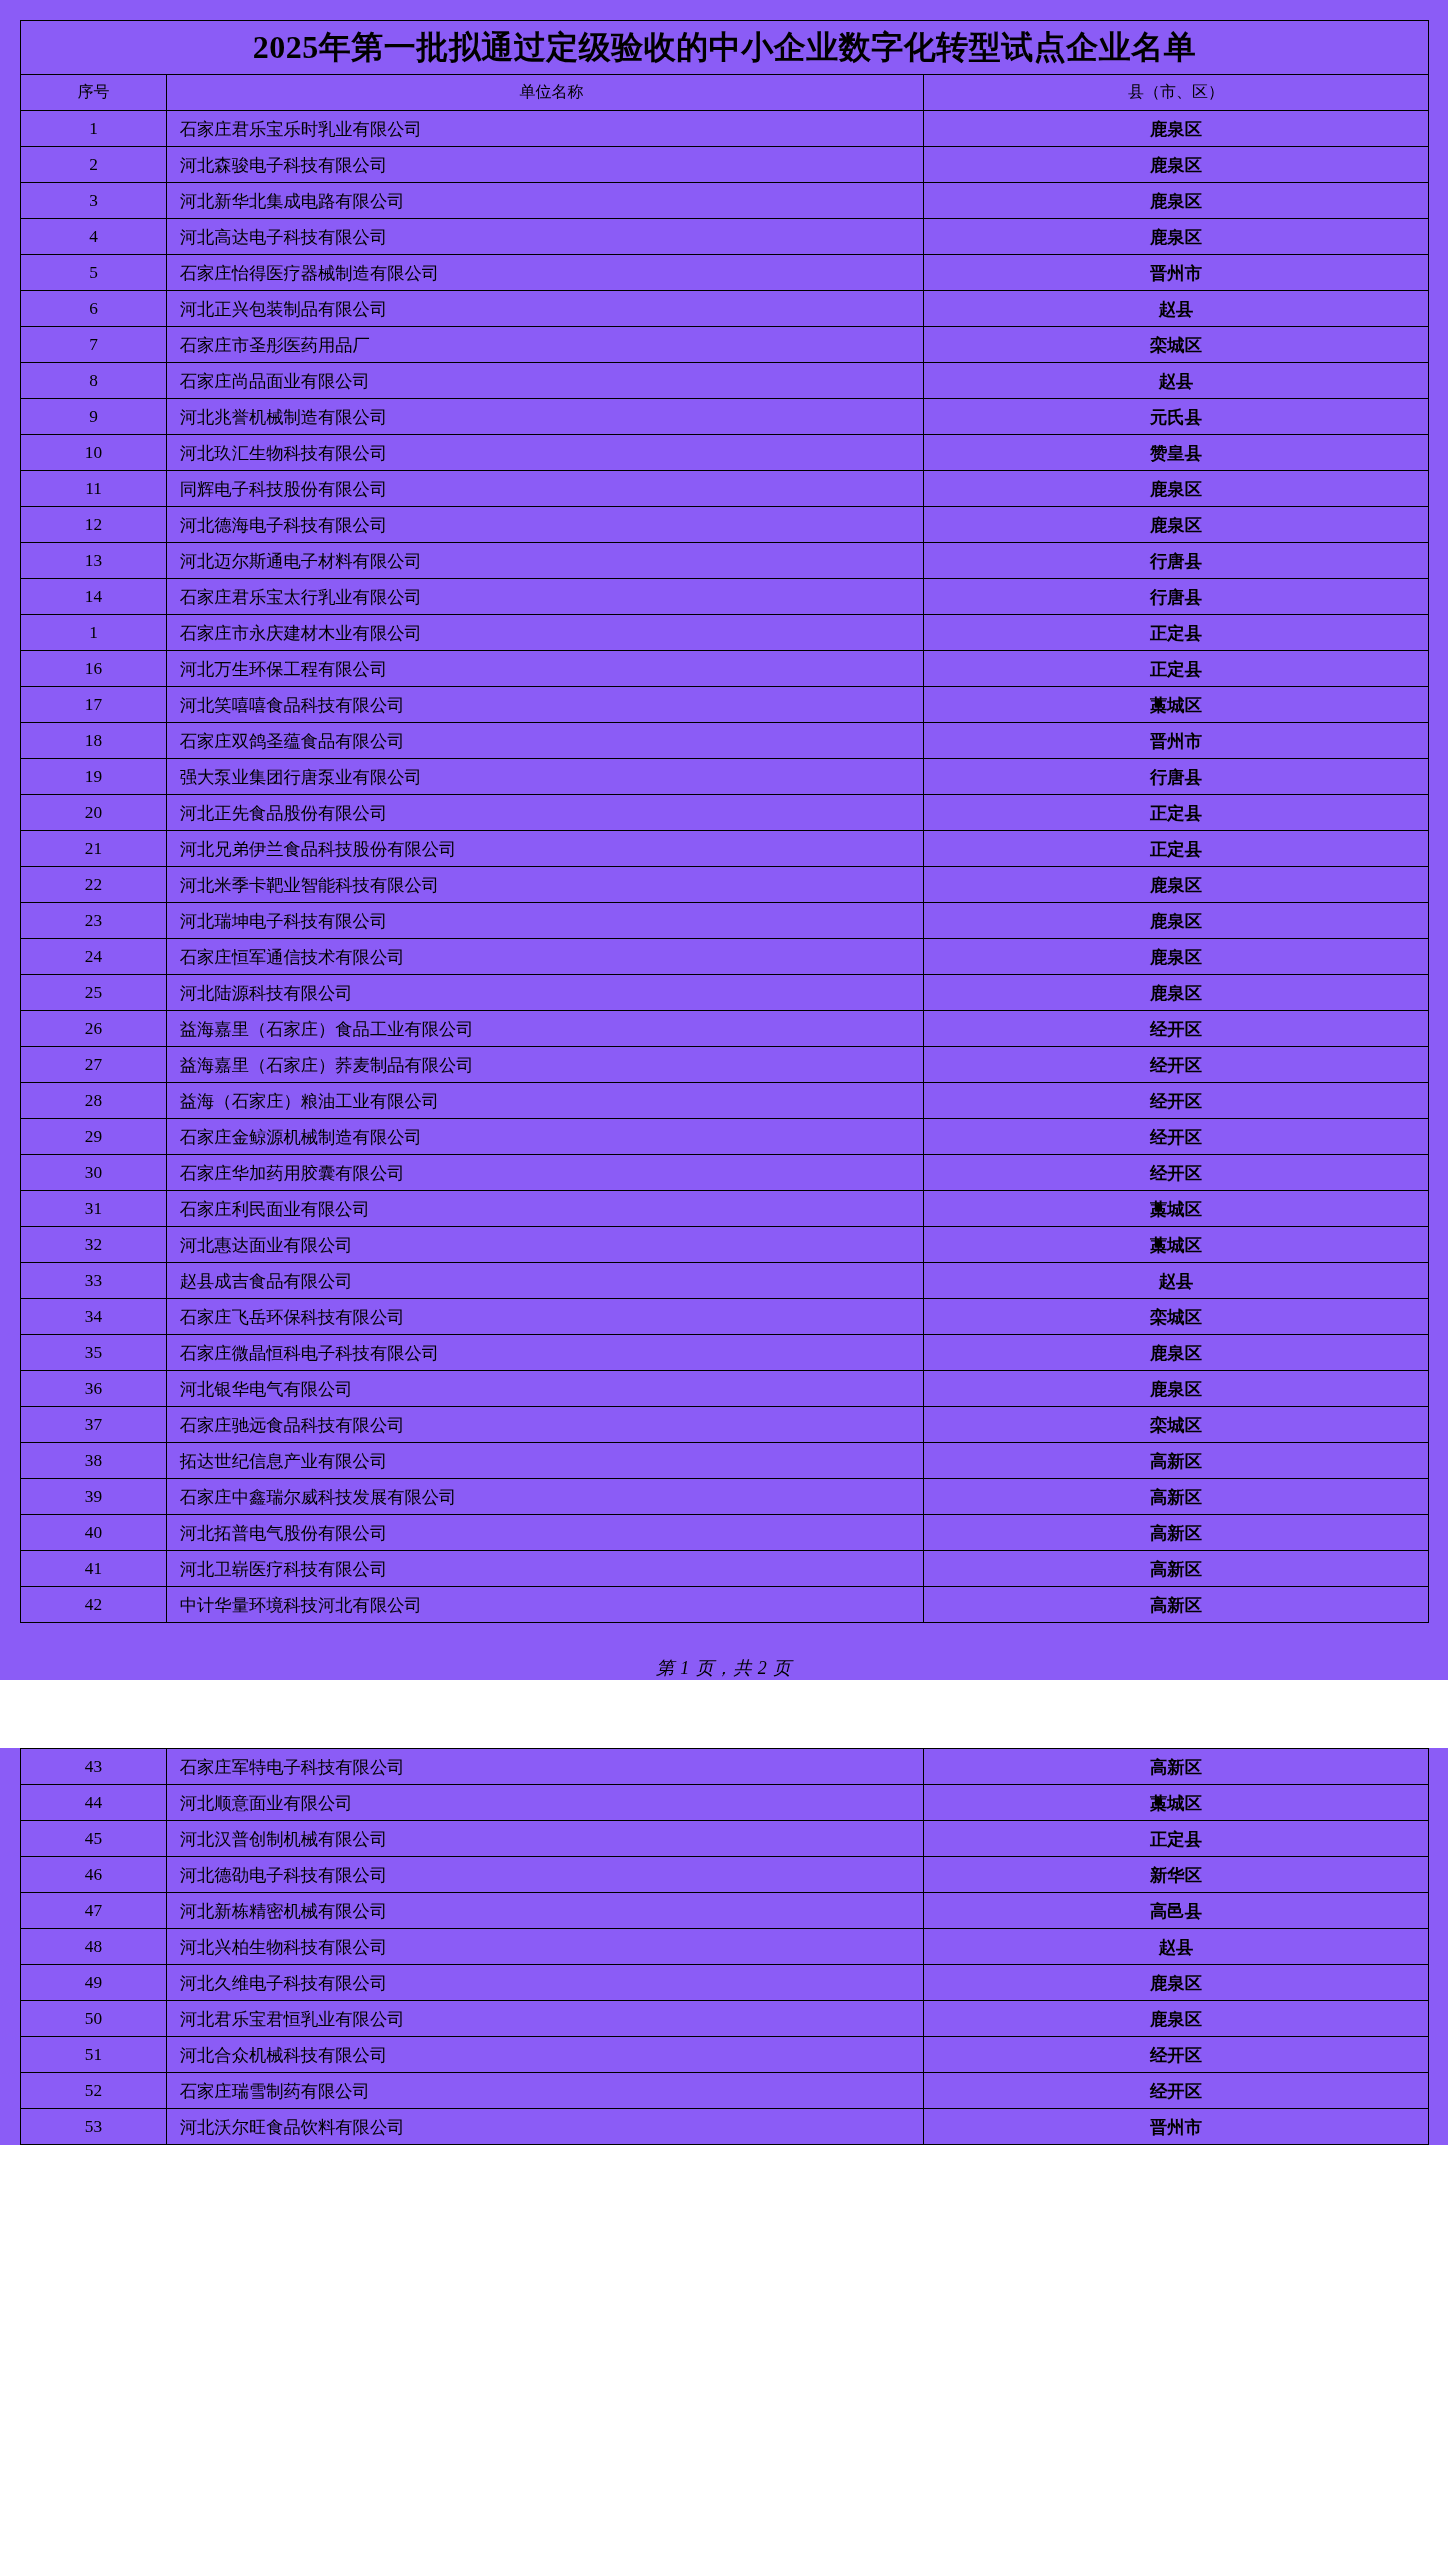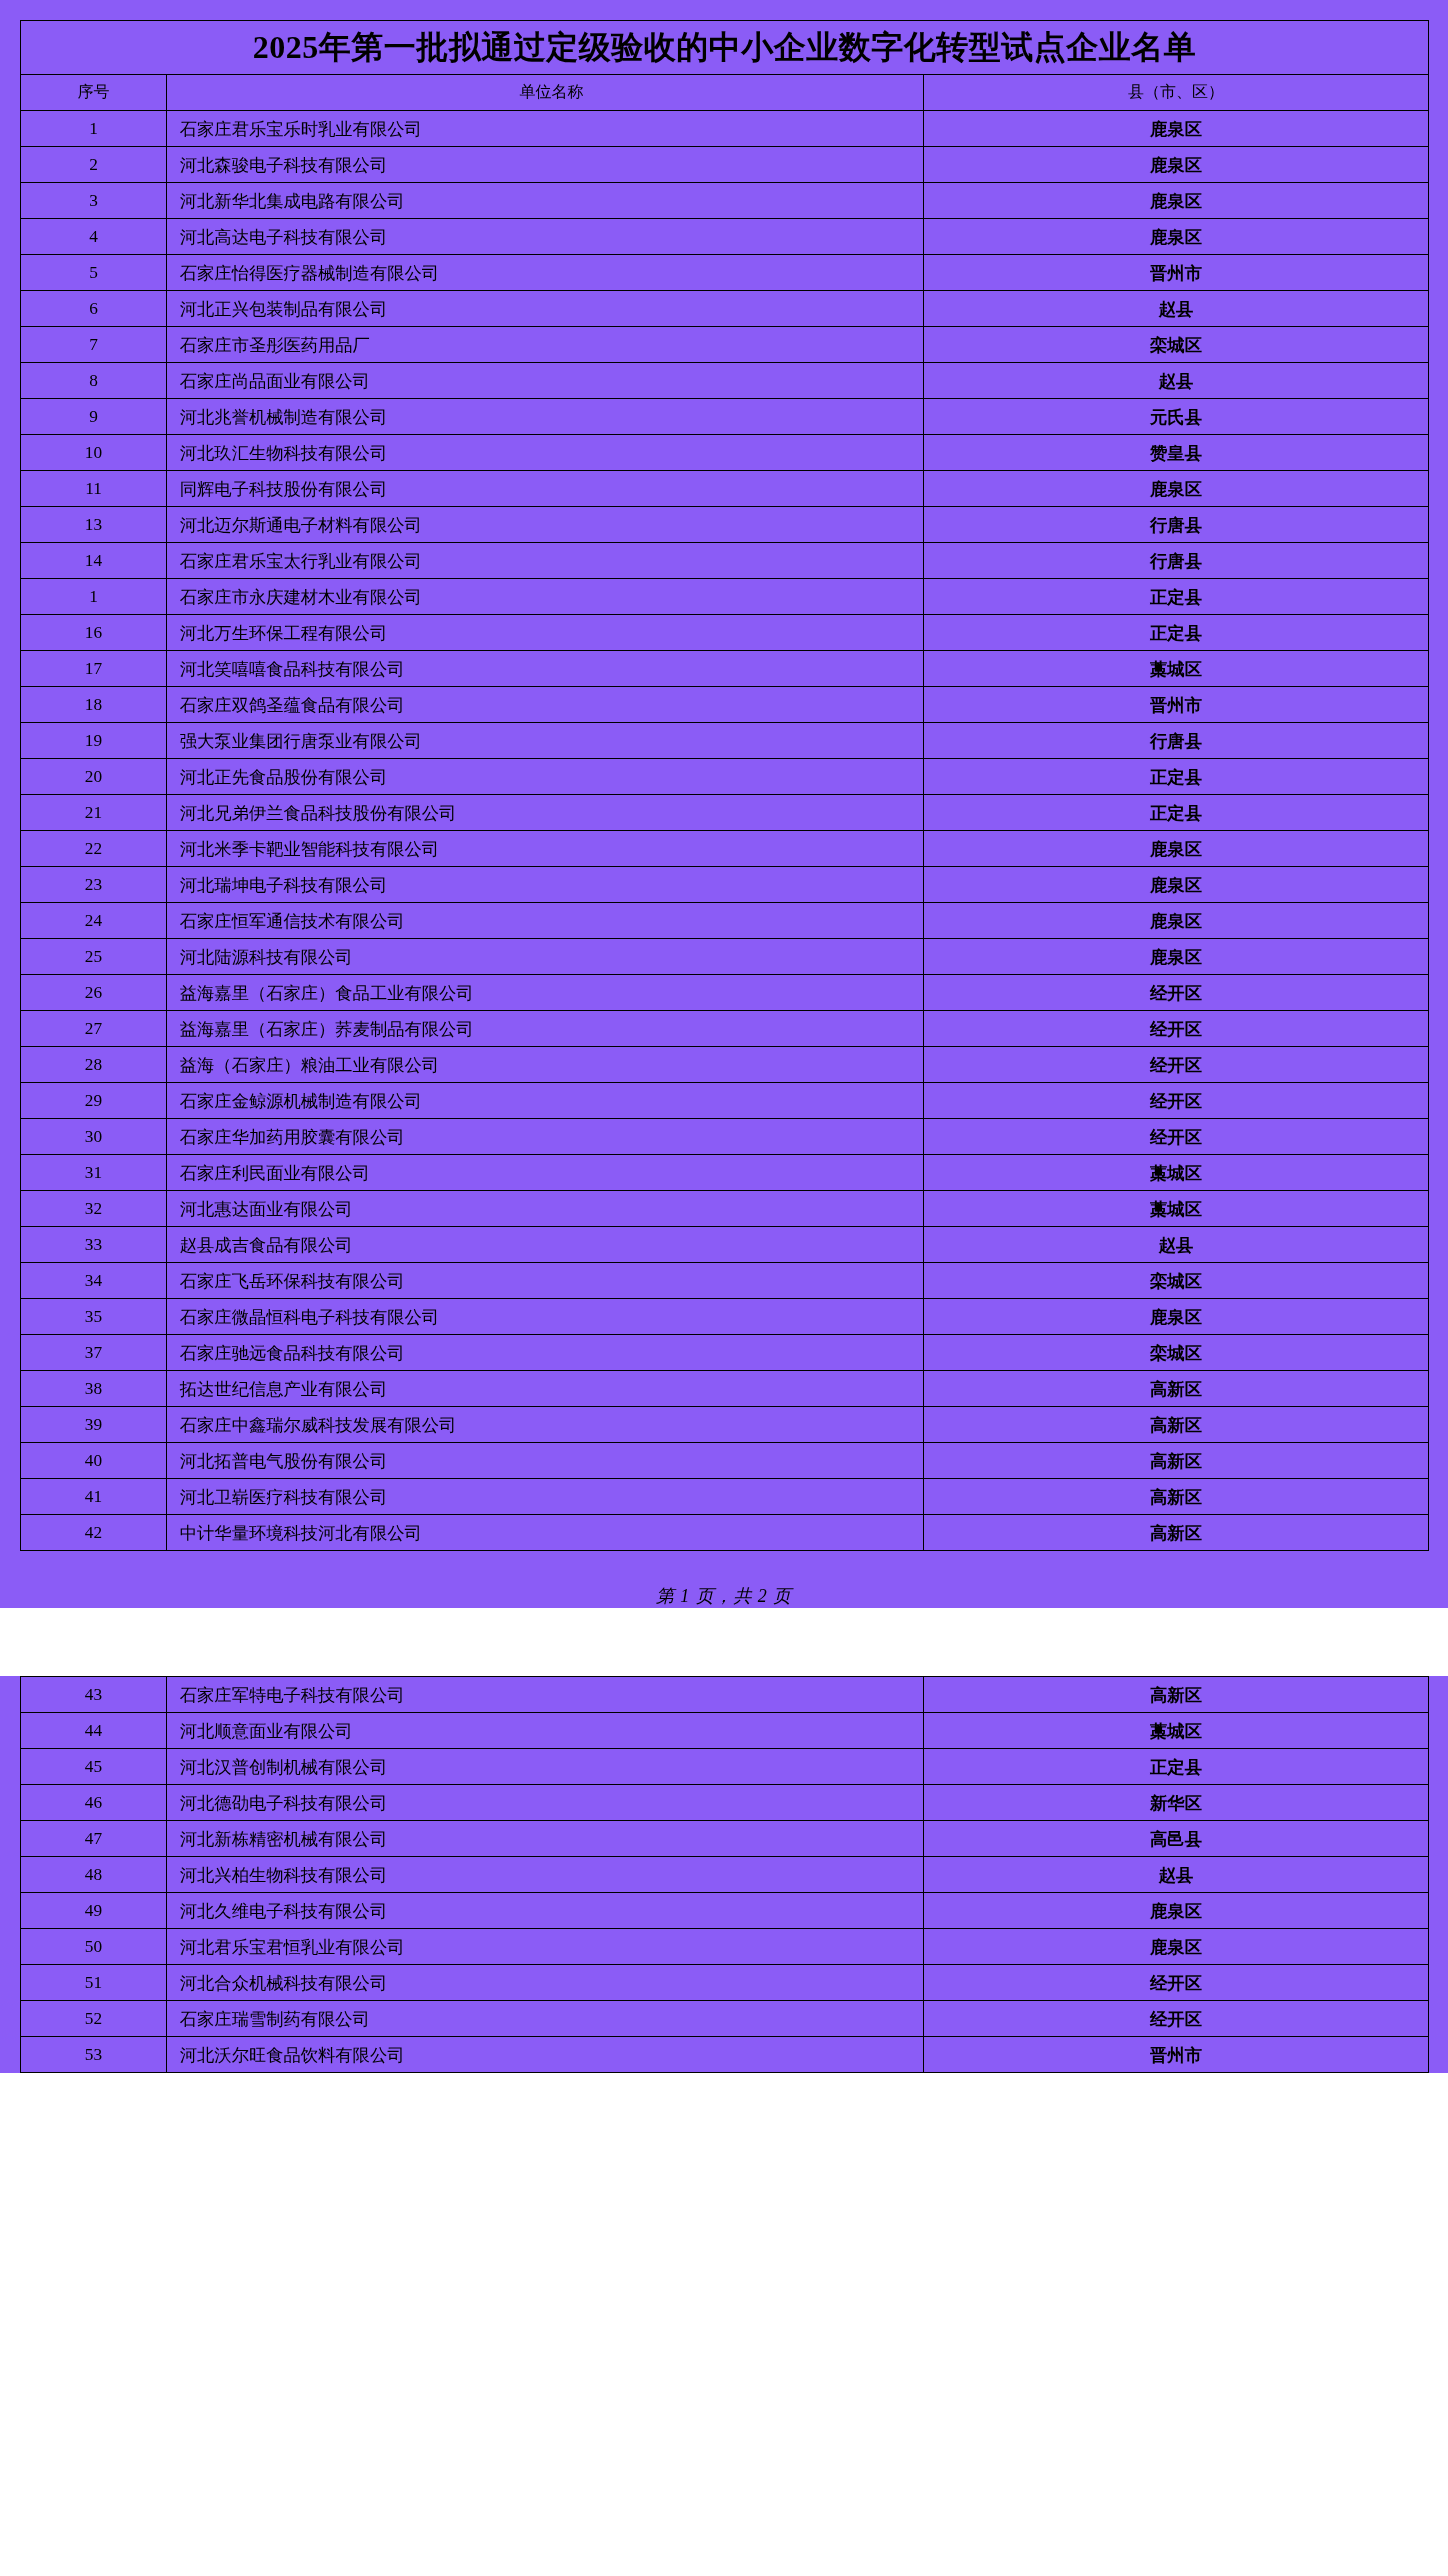--- a/index.html
+++ b/index.html
@@ -159,20 +159,25 @@
           <td class="cell-seq">10</td>
           <td class="cell-name">河北玖汇生物科技有限公司</td>
           <td class="cell-dist">赞皇县</td>
         </tr>
         <tr class="data-row">
           <td class="cell-seq">11</td>
           <td class="cell-name">同辉电子科技股份有限公司</td>
           <td class="cell-dist">鹿泉区</td>
         </tr>
         <tr class="data-row">
+          <td class="cell-seq">12</td>
+          <td class="cell-name">河北德海电子科技有限公司</td>
+          <td class="cell-dist">鹿泉区</td>
+        </tr>
+        <tr class="data-row">
           <td class="cell-seq">13</td>
           <td class="cell-name">河北迈尔斯通电子材料有限公司</td>
           <td class="cell-dist">行唐县</td>
         </tr>
         <tr class="data-row">
           <td class="cell-seq">14</td>
           <td class="cell-name">石家庄君乐宝太行乳业有限公司</td>
           <td class="cell-dist">行唐县</td>
         </tr>
         <tr class="data-row">
@@ -271,20 +276,25 @@
           <td class="cell-dist">赵县</td>
         </tr>
         <tr class="data-row">
           <td class="cell-seq">34</td>
           <td class="cell-name">石家庄飞岳环保科技有限公司</td>
           <td class="cell-dist">栾城区</td>
         </tr>
         <tr class="data-row">
           <td class="cell-seq">35</td>
           <td class="cell-name">石家庄微晶恒科电子科技有限公司</td>
+          <td class="cell-dist">鹿泉区</td>
+        </tr>
+        <tr class="data-row">
+          <td class="cell-seq">36</td>
+          <td class="cell-name">河北银华电气有限公司</td>
           <td class="cell-dist">鹿泉区</td>
         </tr>
         <tr class="data-row">
           <td class="cell-seq">37</td>
           <td class="cell-name">石家庄驰远食品科技有限公司</td>
           <td class="cell-dist">栾城区</td>
         </tr>
         <tr class="data-row">
           <td class="cell-seq">38</td>
           <td class="cell-name">拓达世纪信息产业有限公司</td>

